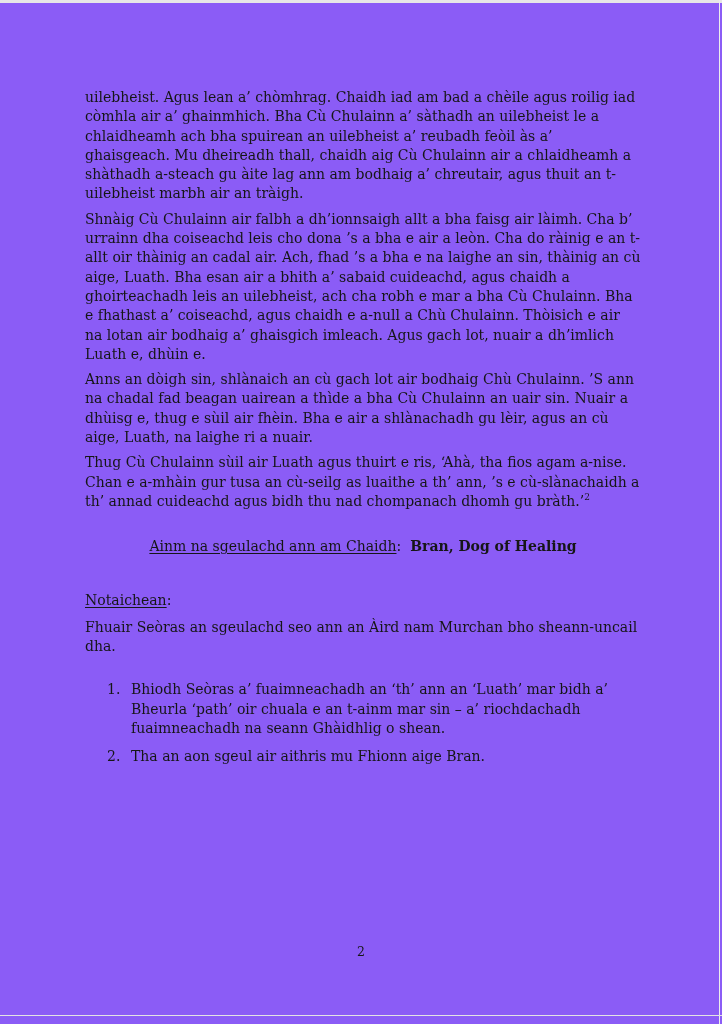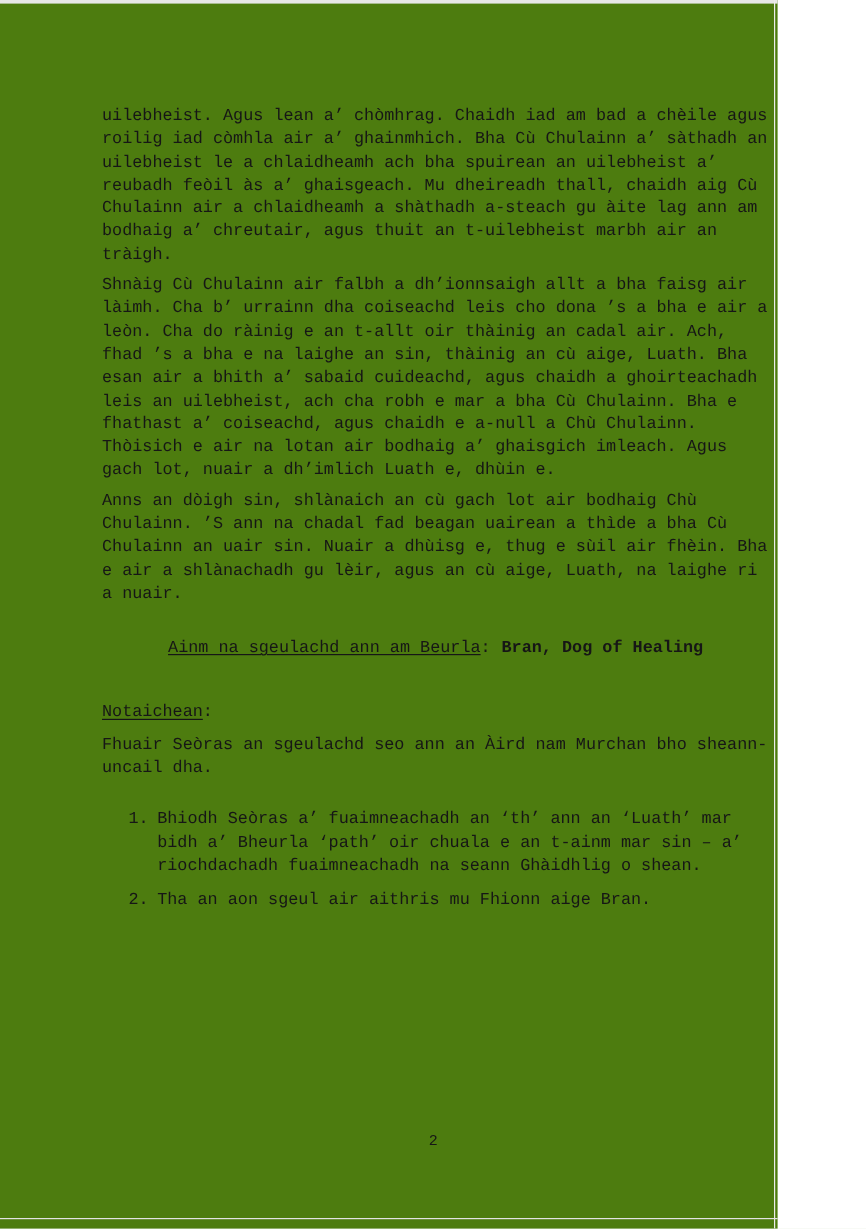--- a/index.html
+++ b/index.html
@@ -3,26 +3,25 @@
 <meta charset="utf-8">
 <style>
   * { margin: 0; padding: 0; box-sizing: border-box; }
   html, body {
     width: 722px;
     background: #ffffff;
     font-family: "DejaVu Serif", serif;
   }
   .page {
     position: relative;
-    width: 648px;
+    width: 722px;
     height: 1024px;
-    background: #4d7c0f;
+    background: #8b5cf6;
     overflow: hidden;
     color: #161616;
-    font-family: Liberation Mono, monospace;
   }
   .top-edge {
     position: absolute;
     top: 0; left: 0;
     width: 722px; height: 3px;
     background: #e7e7e7;
   }
   .right-edge {
     position: absolute;
     top: 0; right: 2px;
@@ -107,22 +106,23 @@
   <div class="bottom-edge"></div>
 
   <div class="content">
 
     <p class="para">uilebheist. Agus lean a’ chòmhrag. Chaidh iad am bad a chèile agus roilig iad còmhla air a’ ghainmhich. Bha Cù Chulainn a’ sàthadh an uilebheist le a chlaidheamh ach bha spuirean an uilebheist a’ reubadh feòil às a’ ghaisgeach. Mu dheireadh thall, chaidh aig Cù Chulainn air a chlaidheamh a shàthadh a-steach gu àite lag ann am bodhaig a’ chreutair, agus thuit an t-uilebheist marbh air an tràigh.</p>
 
     <p class="para">Shnàig Cù Chulainn air falbh a dh’ionnsaigh allt a bha faisg air làimh. Cha b’ urrainn dha coiseachd leis cho dona ’s a bha e air a leòn. Cha do ràinig e an t-allt oir thàinig an cadal air. Ach, fhad ’s a bha e na laighe an sin, thàinig an cù aige, Luath. Bha esan air a bhith a’ sabaid cuideachd, agus chaidh a ghoirteachadh leis an uilebheist, ach cha robh e mar a bha Cù Chulainn. Bha e fhathast a’ coiseachd, agus chaidh e a-null a Chù Chulainn. Thòisich e air na lotan air bodhaig a’ ghaisgich imleach. Agus gach lot, nuair a dh’imlich Luath e, dhùin e.</p>
 
     <p class="para">Anns an dòigh sin, shlànaich an cù gach lot air bodhaig Chù Chulainn. ’S ann na chadal fad beagan uairean a thìde a bha Cù Chulainn an uair sin. Nuair a dhùisg e, thug e sùil air fhèin. Bha e air a shlànachadh gu lèir, agus an cù aige, Luath, na laighe ri a nuair.</p>
 
+    <p class="para"><span>Thug Cù Chulainn sùil air Luath agus thuirt e ris, ‘Ahà, tha fios agam a-nise. Chan e a-mhàin gur tusa an cù-seilg as luaithe a th’ ann, ’s e cù-slànachaidh a th’ annad cuideachd agus bidh thu nad chompanach dhomh gu bràth.’</span><sup>2</sup></p>
 
-    <div class="title-line"><span class="underlined">Ainm na sgeulachd ann am Beurla</span><span>:</span><span class="title-bold">Bran, Dog of Healing</span></div>
+    <div class="title-line"><span class="underlined">Ainm na sgeulachd ann am Chaidh</span><span>:</span><span class="title-bold">Bran, Dog of Healing</span></div>
 
     <div class="notes-heading"><span class="underlined">Notaichean</span><span>:</span></div>
 
     <p class="notes-intro">Fhuair Seòras an sgeulachd seo ann an Àird nam Murchan bho sheann-uncail dha.</p>
 
     <ol class="notes-list">
       <li>
         <span class="li-num">1.</span>
         <span class="li-text">Bhiodh Seòras a’ fuaimneachadh an ‘th’ ann an ‘Luath’ mar bidh a’ Bheurla ‘path’ oir chuala e an t-ainm mar sin – a’ riochdachadh fuaimneachadh na seann Ghàidhlig o shean.</span>
       </li>

